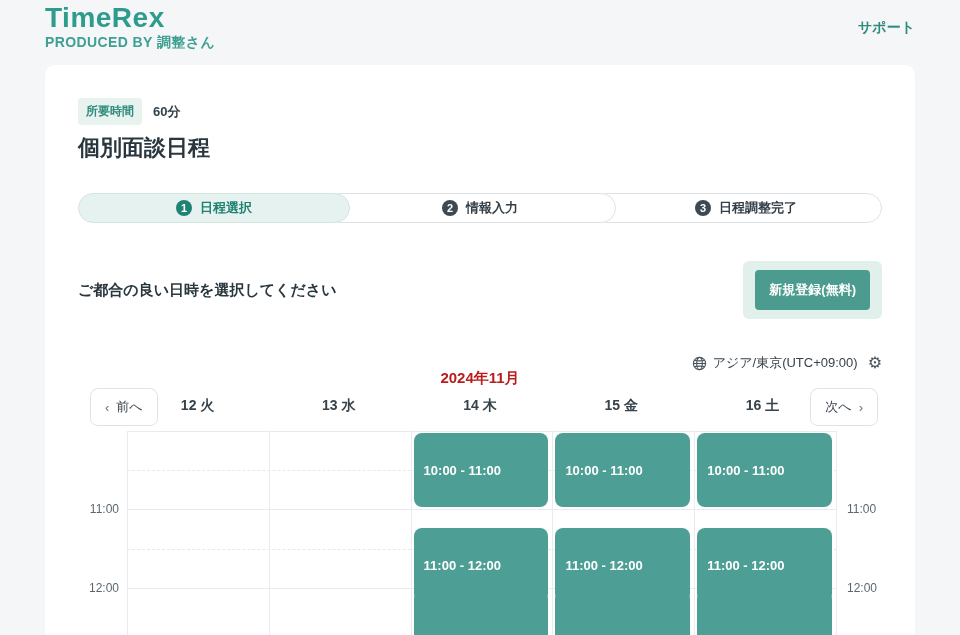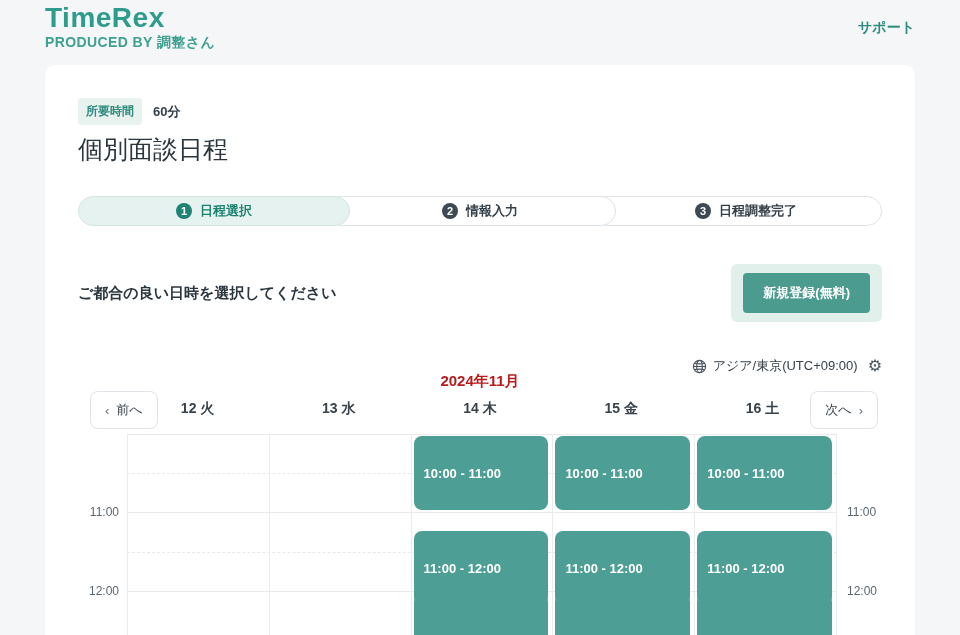--- a/index.html
+++ b/index.html
@@ -74,22 +74,22 @@
     padding: 5px 8px;
     border-radius: 4px;
   }
   .duration-value {
     margin-left: 11px;
     font-size: 13px;
     font-weight: 600;
     color: #33424b;
   }
   .page-title {
-    font-size: 25px;
-    font-weight: normal;
+    font-size: 22px;
+    font-weight: bold;
     color: #2a363e;
     margin: 6px 0 30px 0;
   }
 
   
   .steps { display: flex; height: 30px; margin-bottom: 38px; }
   .step {
     flex: 1;
     display: flex;
     align-items: center;
@@ -145,21 +145,21 @@
     line-height: 1.55;
     width: 224px;
   }
   .signup-button {
     background: #4c9b8f;
     border: none;
     border-radius: 4px;
     color: #ffffff;
     font-size: 13px;
     font-weight: bold;
-    padding: 11px 20px;
+    padding: 11px 14px;
     white-space: nowrap;
     cursor: pointer;
     font-family: inherit;
   }
 
   
   .calendar { position: relative; }
   .cal-header { position: relative; height: 38px; }
   .month-title {
     position: absolute;

